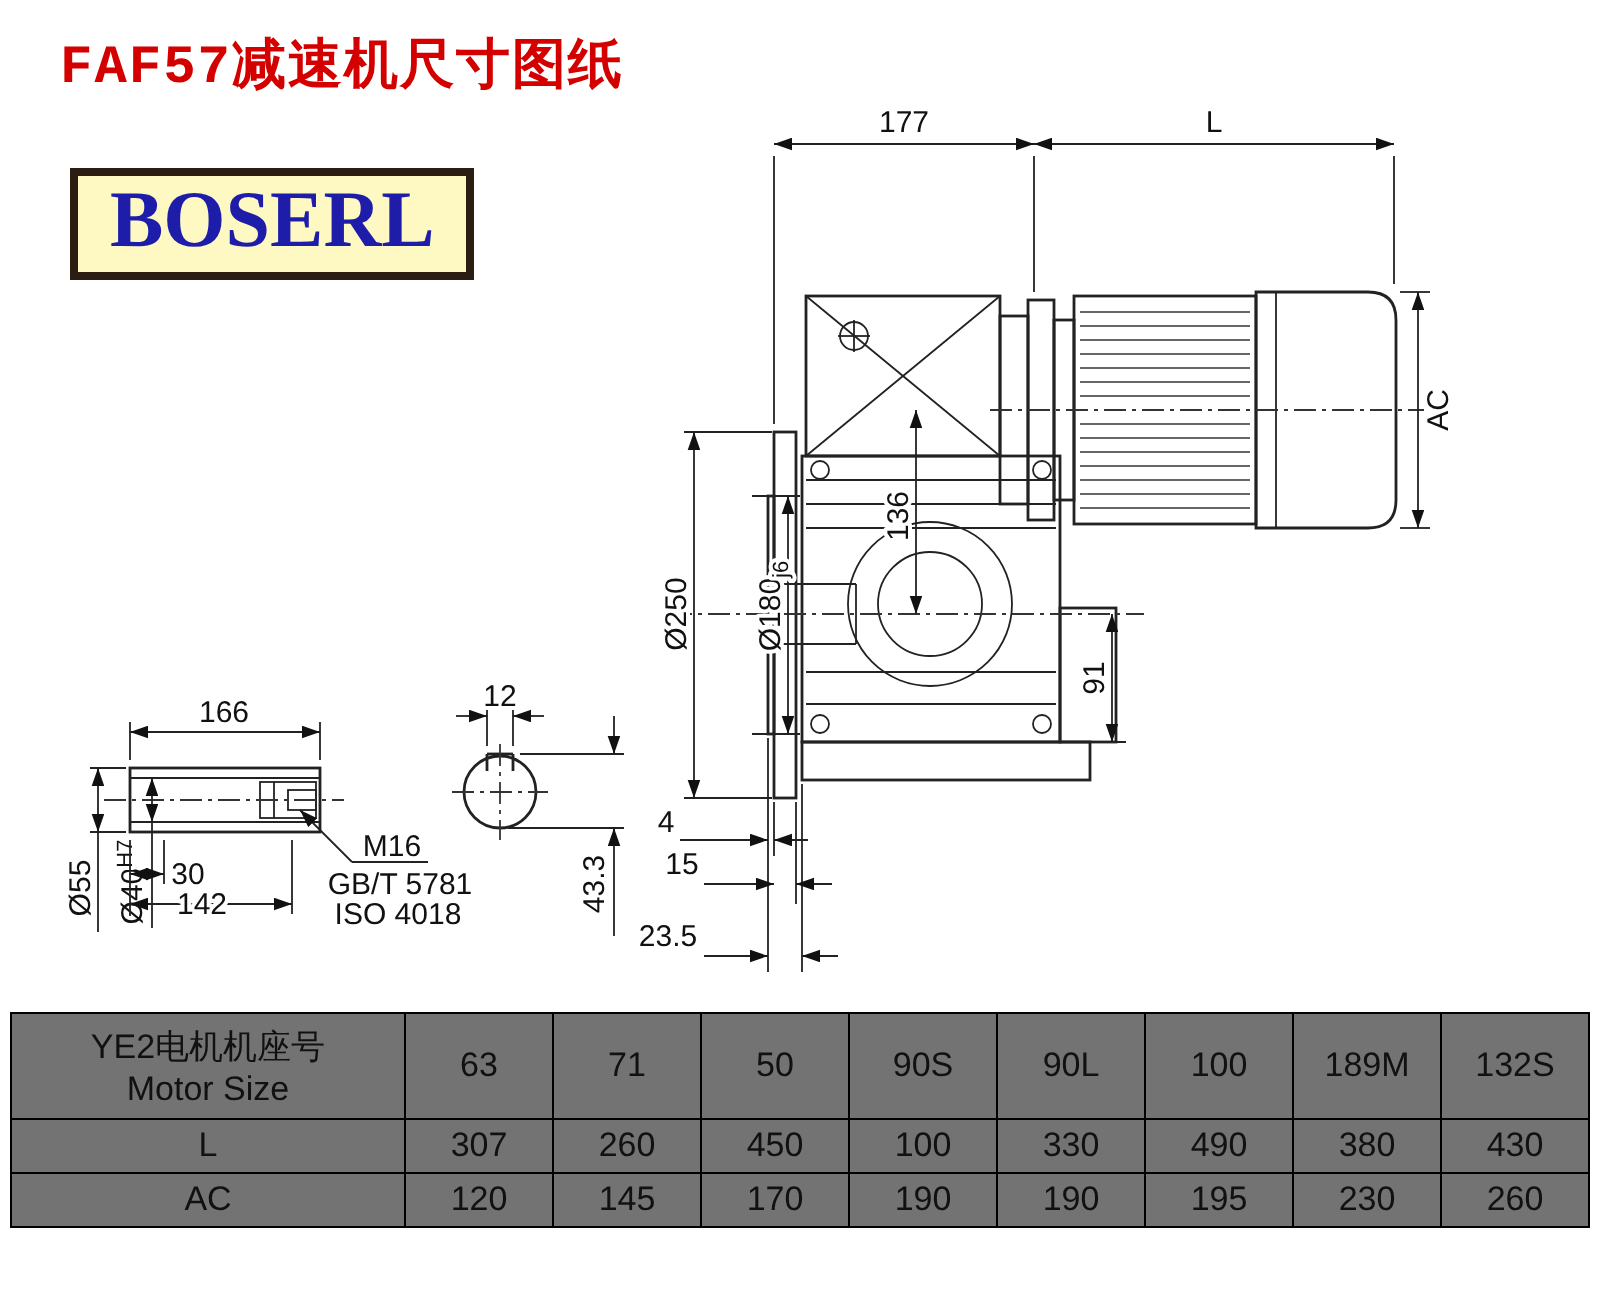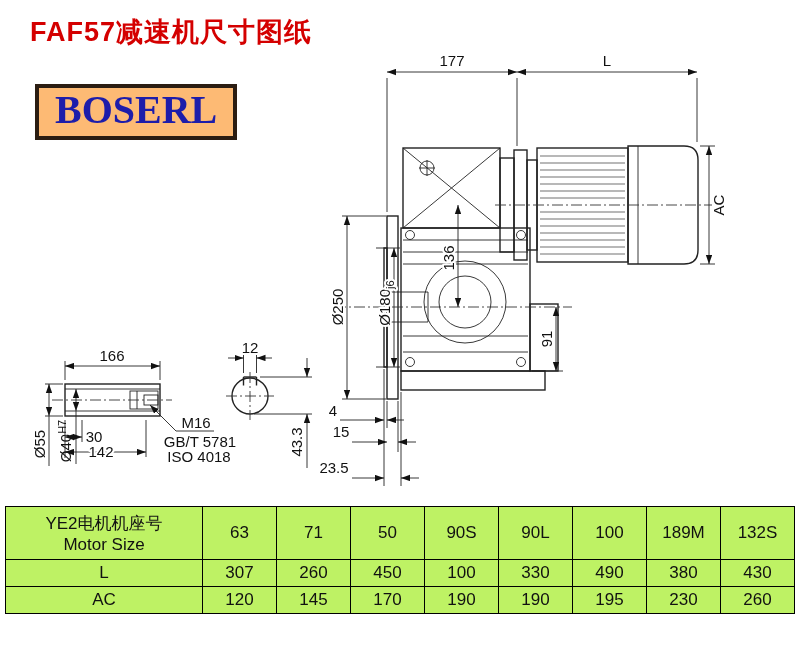--- a/index.html
+++ b/index.html
@@ -1,32 +1,32 @@
 <!DOCTYPE html>
 <html><head>
 <meta charset="utf-8">
 <style>
   html,body{margin:0;padding:0;background:#fff;}
   .page{position:relative;width:800px;height:646px;background:#fff;overflow:hidden;
         font-family:"Liberation Sans",sans-serif;color:#111;}
   .title{position:absolute;left:30px;top:14px;font-size:27px;font-weight:bold;color:#d40000;
-         font-family:Liberation Sans, sans-serif;letter-spacing:1px;}
-  .logo{position:absolute;left:35px;top:84px;border:4px solid #2b1d12;background:#fdba74;
+         font-family:Liberation Mono, monospace;letter-spacing:1px;}
+  .logo{position:absolute;left:35px;top:84px;border:4px solid #2b1d12;background:#fef9c3;
         padding:1px 16px 5px 16px;font-family:"Liberation Serif",serif;font-size:40px;
         font-weight:bold;color:#1d1daa;line-height:1.05;}
   svg{position:absolute;left:0;top:0;}
   svg text{font-family:"Liberation Sans",sans-serif;font-size:15px;fill:#111;}
   .lbl{paint-order:stroke;stroke:#fff;stroke-width:4px;stroke-linejoin:round;}
   .o{fill:none;stroke:#222;stroke-width:1.4;}
   .i{fill:none;stroke:#222;stroke-width:0.9;}
   .f{fill:none;stroke:#333;stroke-width:0.7;}
   .d{fill:none;stroke:#222;stroke-width:0.9;}
   .c{fill:none;stroke:#333;stroke-width:0.9;stroke-dasharray:11 3 2 3;}
   table.spec{position:absolute;left:5px;top:506px;width:790px;border-collapse:collapse;
-             table-layout:fixed;background:#bef264;}
+             table-layout:fixed;background:#737373;}
   table.spec td{border:1px solid #000;text-align:center;vertical-align:middle;
                 font-size:17px;padding:0;height:26px;}
   table.spec tr.hdr td{height:52px;}
   table.spec .c0{width:197px;}
 </style>
 </head>
 <body>
 
 <div class="page">
 

